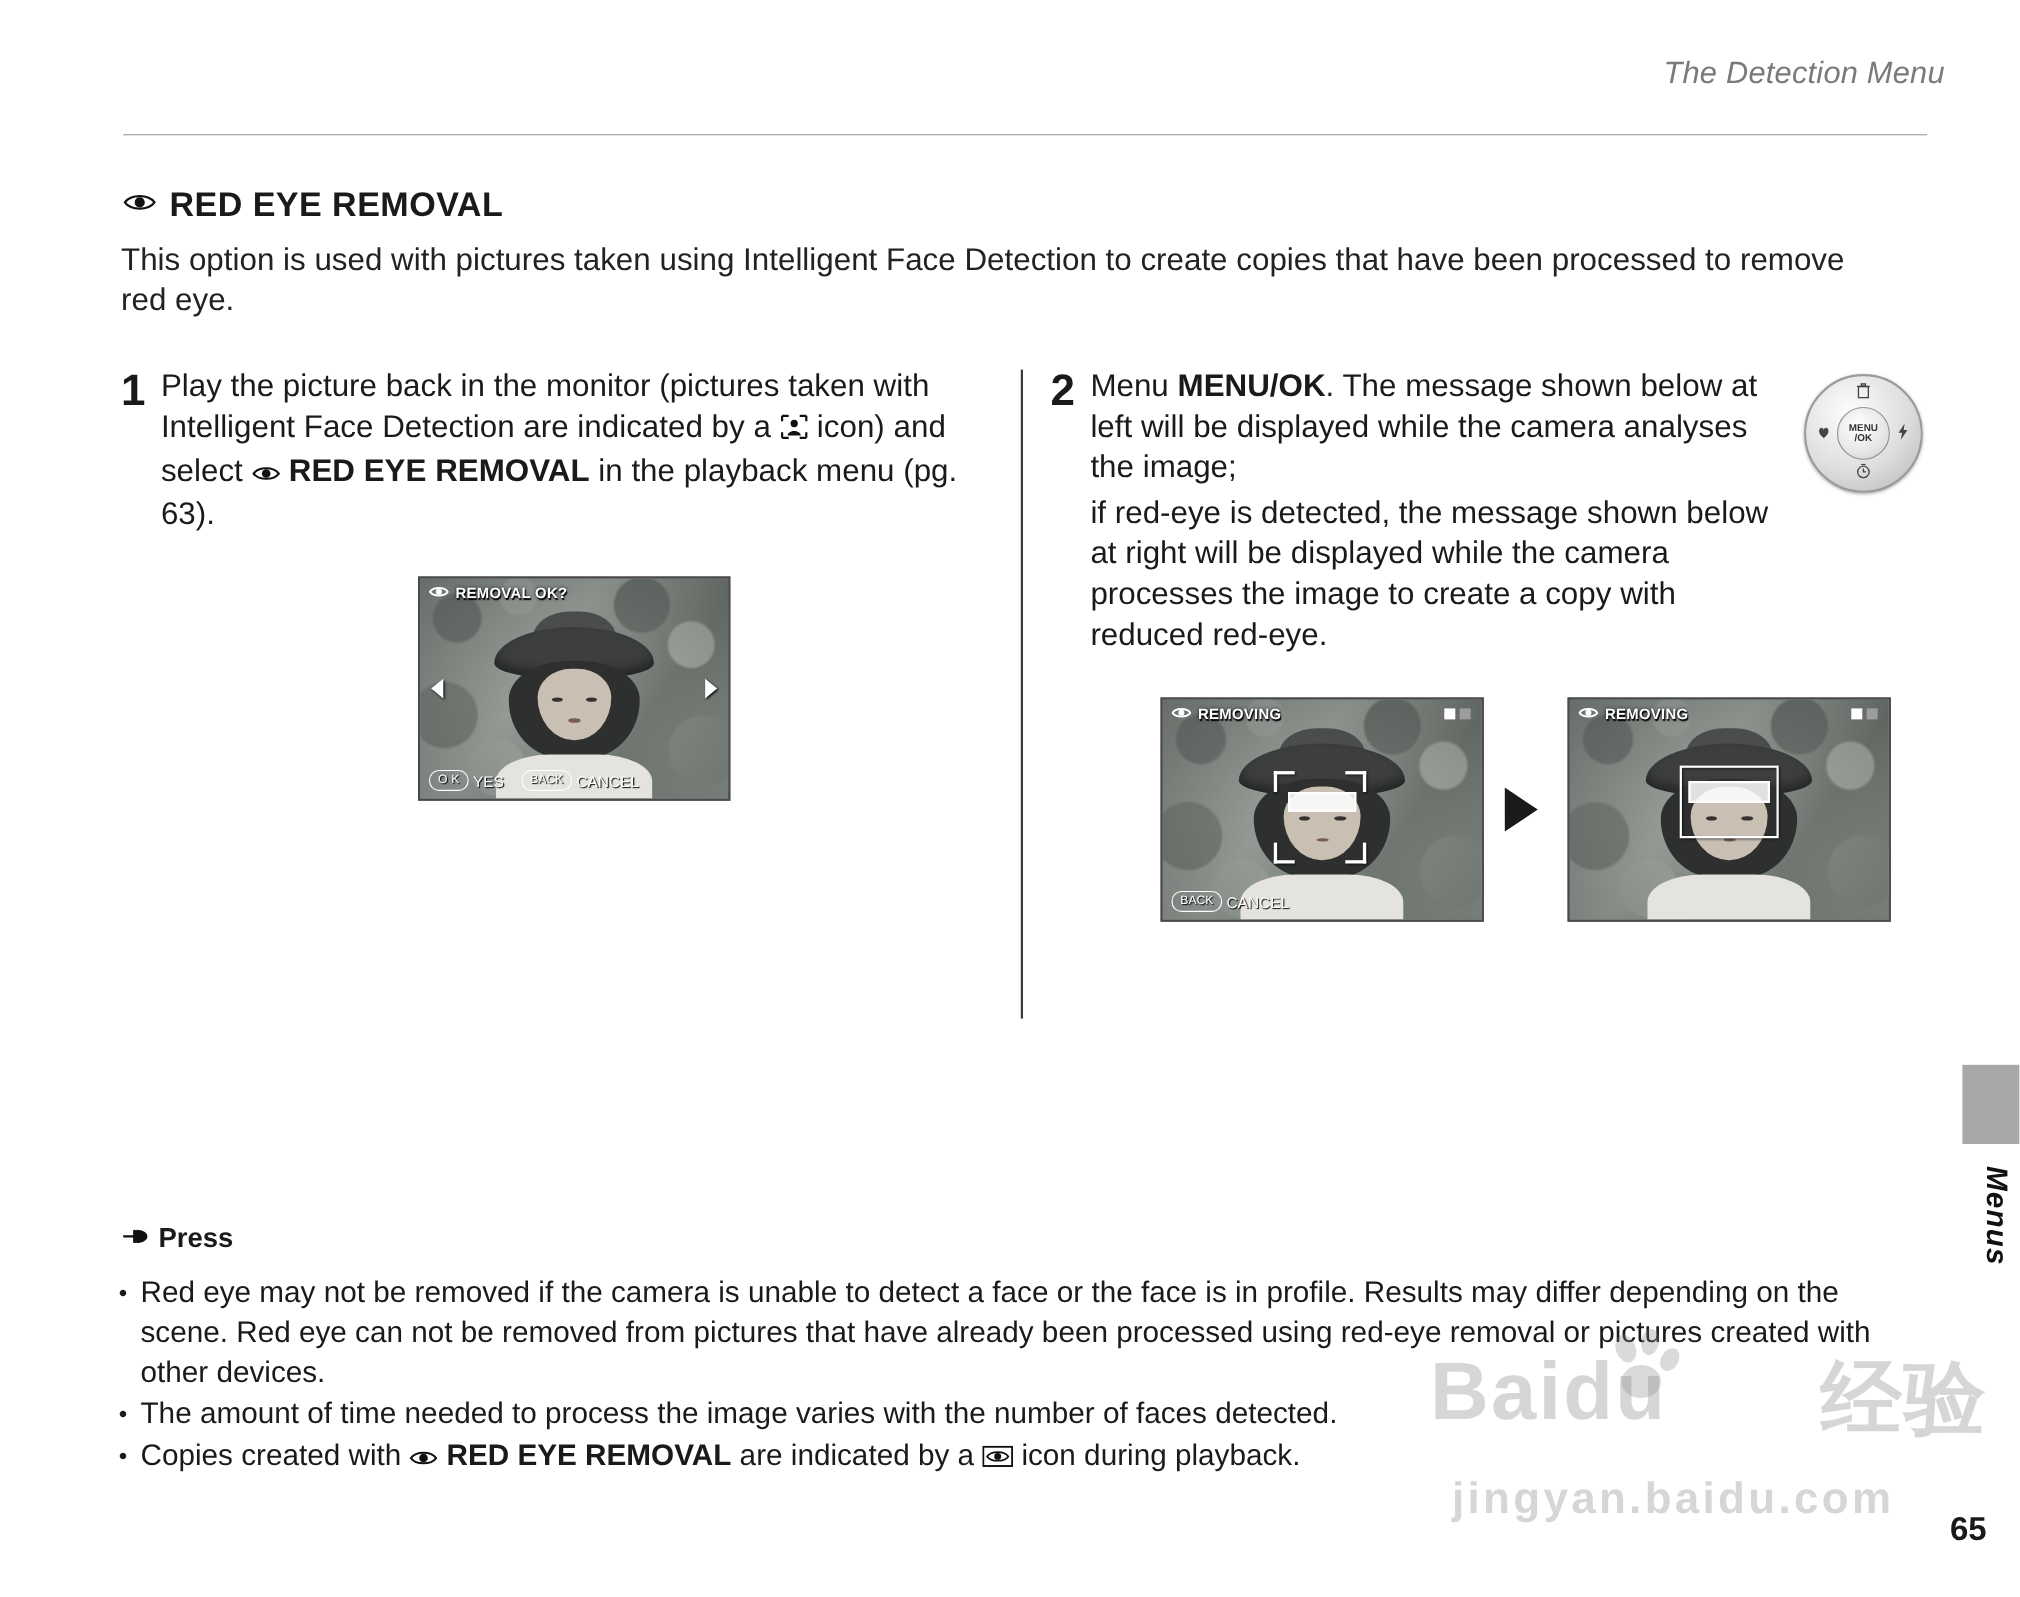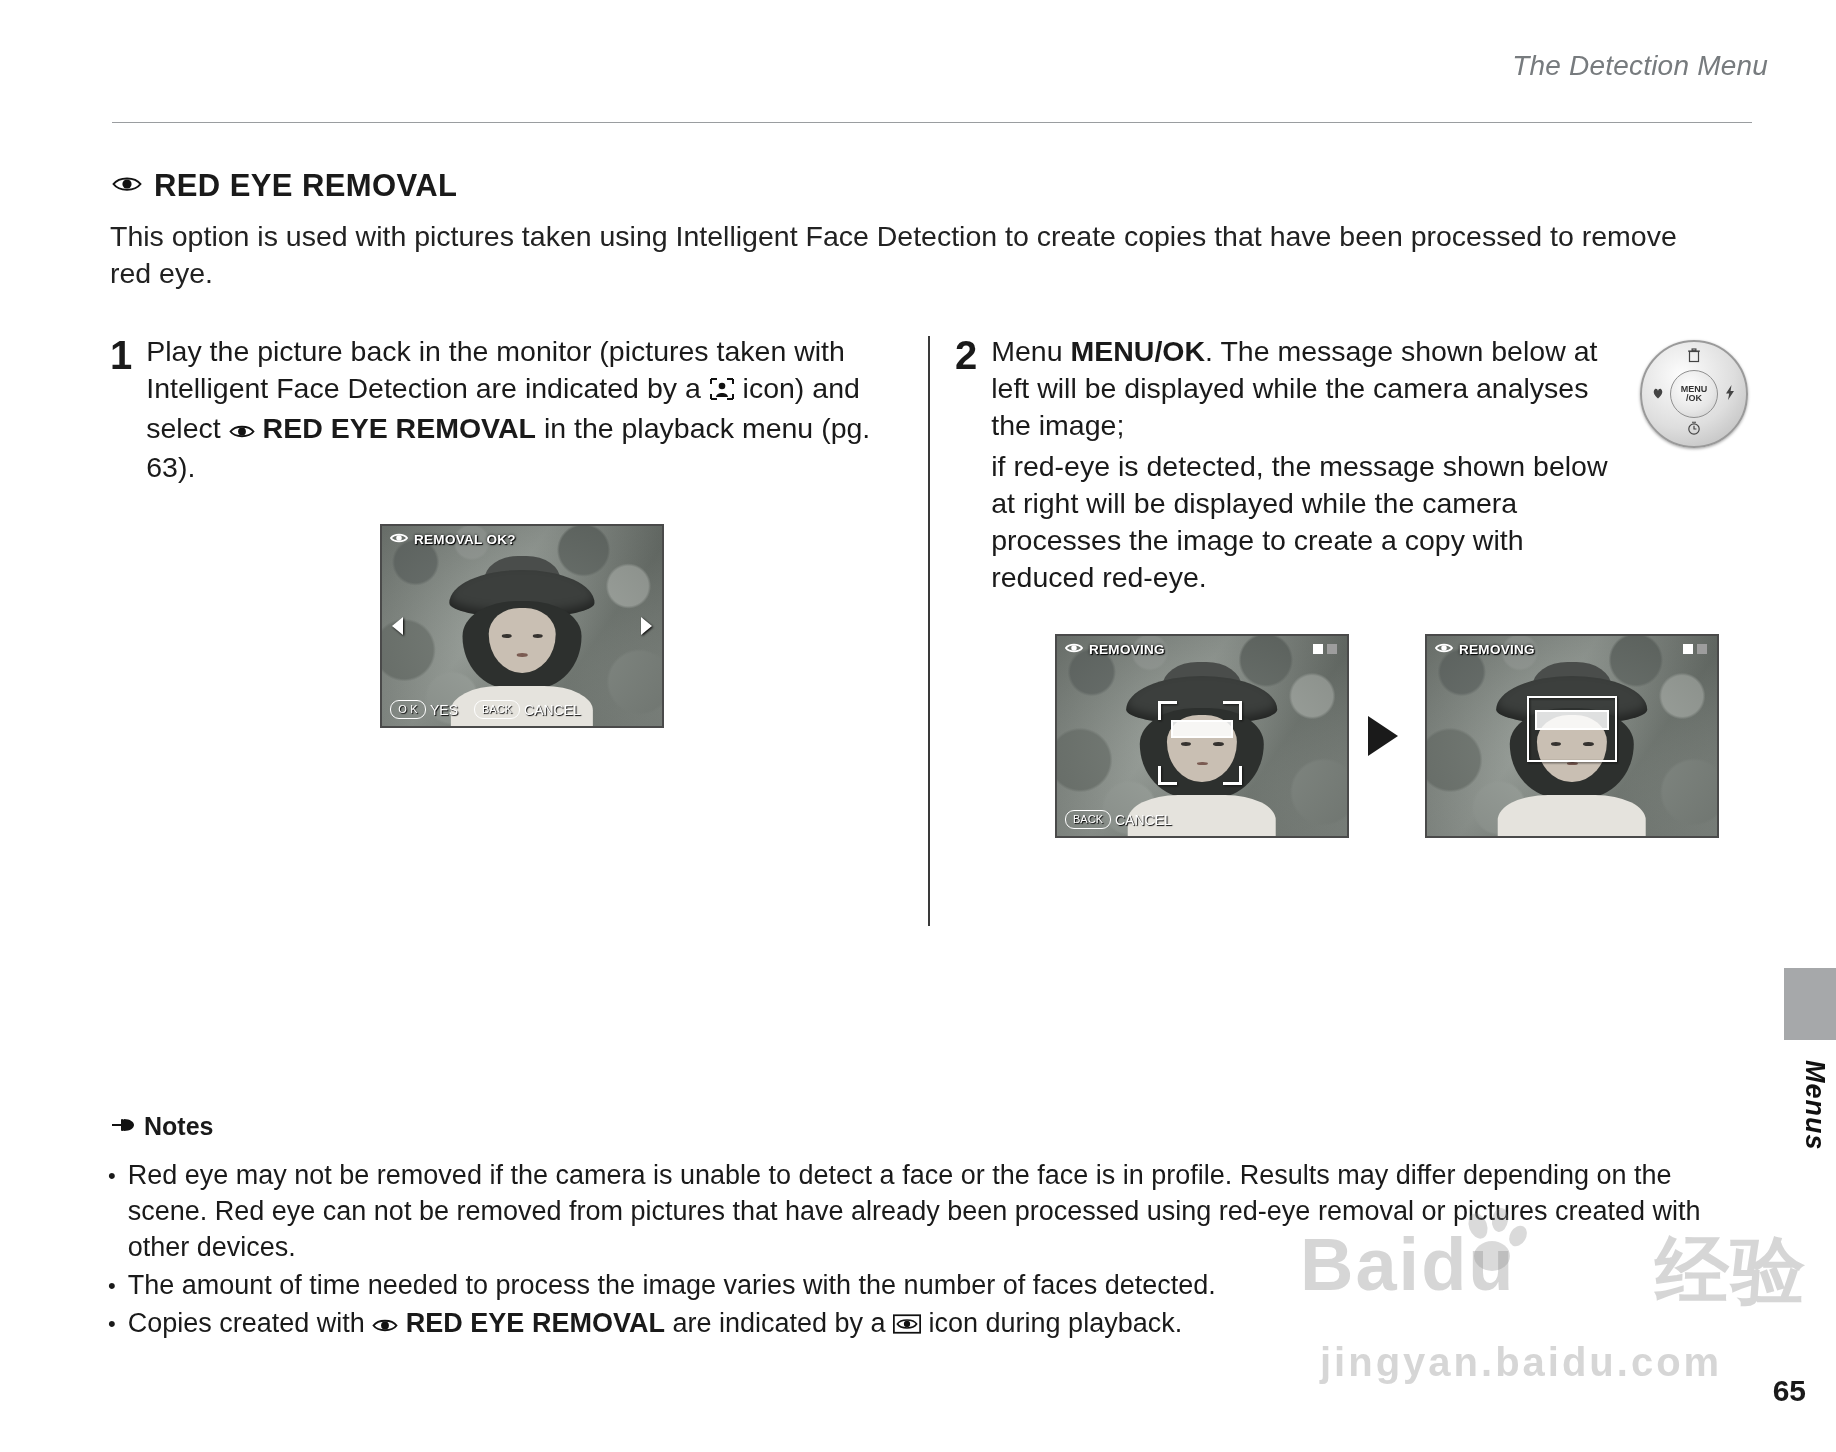--- a/index.html
+++ b/index.html
@@ -677,21 +677,21 @@
     </div>
   </div>
 
   <div class="notes-head">
     <span>
       <svg width="26" height="20" viewBox="0 0 26 20">
         <path d="M2 10 L12 10 M12 5 C16 5, 16 15, 12 15 L12 10 Z" fill="#111" stroke="#111" stroke-width="2" stroke-linejoin="round"></path>
         <path d="M14 4 C20 4, 24 7, 24 10 C24 13, 20 16, 14 16 Z" fill="#111"></path>
       </svg>
     </span>
-    <span>Notes</span>
+    <span>Press</span>
   </div>
 
   <div class="notes-list">
     <div class="note-li">
       <span class="note-bullet">•</span>
       <span>Red eye may not be removed if the camera is unable to detect a face or the face is in profile.  Results may differ depending on the scene.  Red eye can not be removed from pictures that have already been processed using red-eye removal or pictures created with other devices.</span>
     </div>
     <div class="note-li">
       <span class="note-bullet">•</span>
       <span>The amount of time needed to process the image varies with the number of faces detected.</span>

